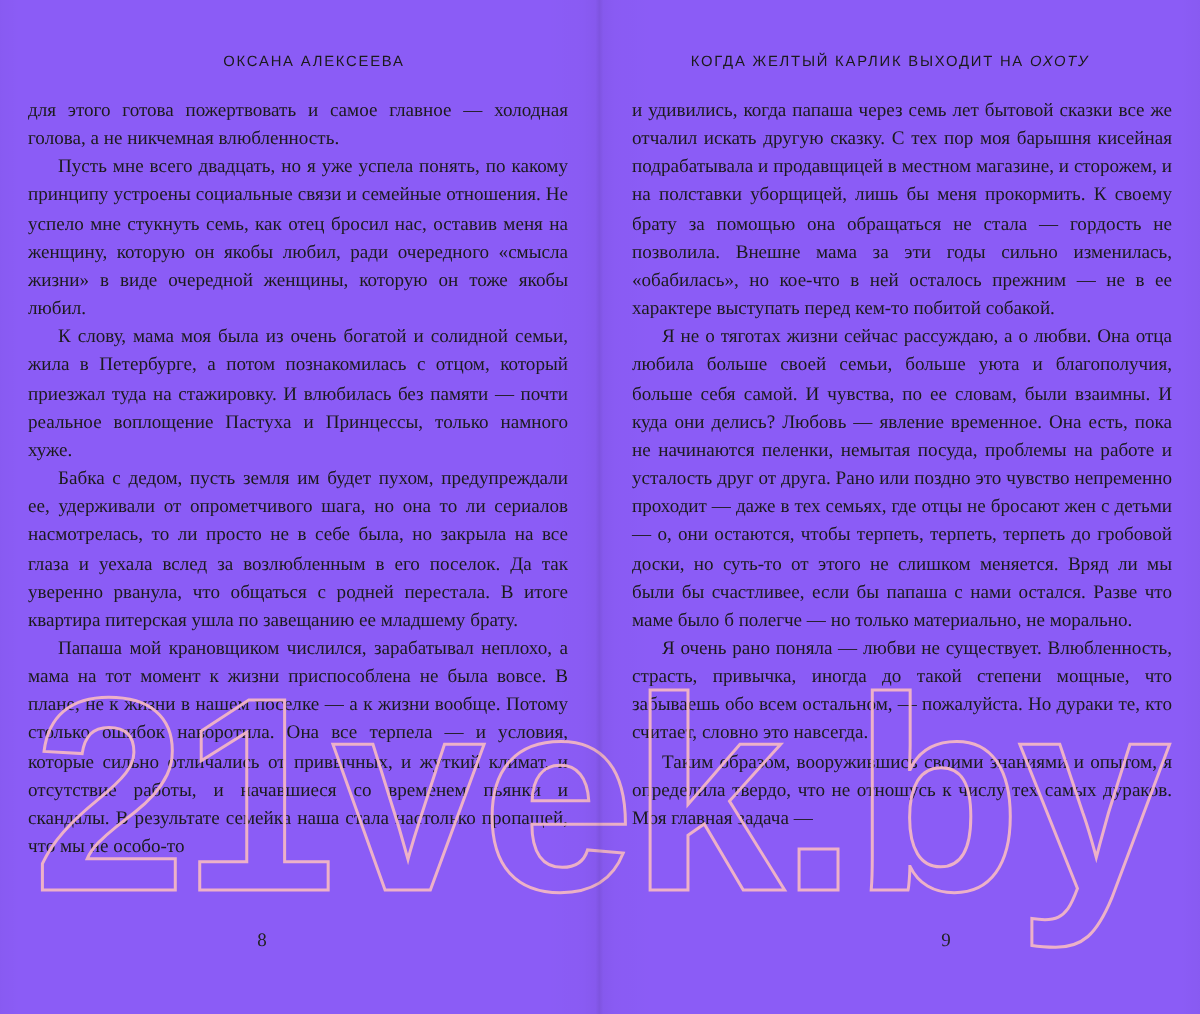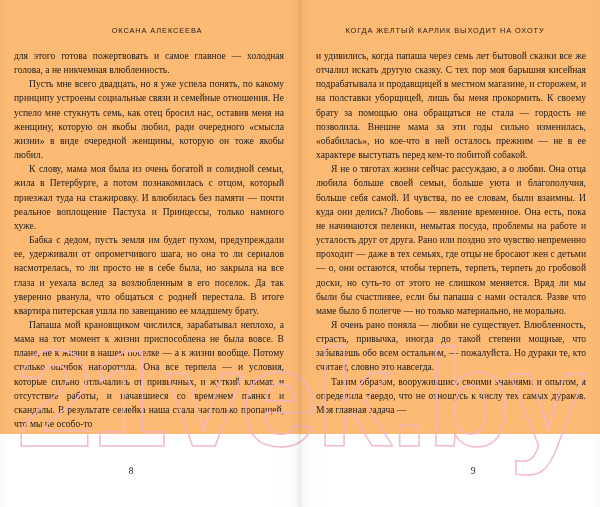--- a/index.html
+++ b/index.html
@@ -7,22 +7,22 @@
   html, body {
     width: 600px;
     height: 507px;
     overflow: hidden;
     background: #ffffff;
   }
 
   #book-spread {
     position: relative;
     width: 600px;
-    height: 434px;
-    background: #fdba74;
+    height: 507px;
+    background: #8b5cf6;
     font-family: "Liberation Serif", "DejaVu Serif", serif;
   }
 
   
   .gutter {
     position: absolute;
     top: 0;
     left: 272px;
     width: 56px;
     height: 507px;
@@ -95,21 +95,21 @@
     width: 100%;
     text-align: center;
     font-family: "Liberation Sans", sans-serif;
     font-size: 7.4px;
     letter-spacing: 0.9px;
     color: #1a1a1a;
     text-transform: uppercase;
     font-weight: 400;
     white-space: nowrap;
   }
-  .running-head .ital { }
+  .running-head .ital { font-style: italic; }
 
   .page-left .running-head  { padding-left: 14px; }
   .page-right .running-head { padding-right: 10px; }
 
   .body-col {
     position: absolute;
     top: 49px;
     font-size: 9.55px;
     line-height: 14.15px;
     text-align: justify;

